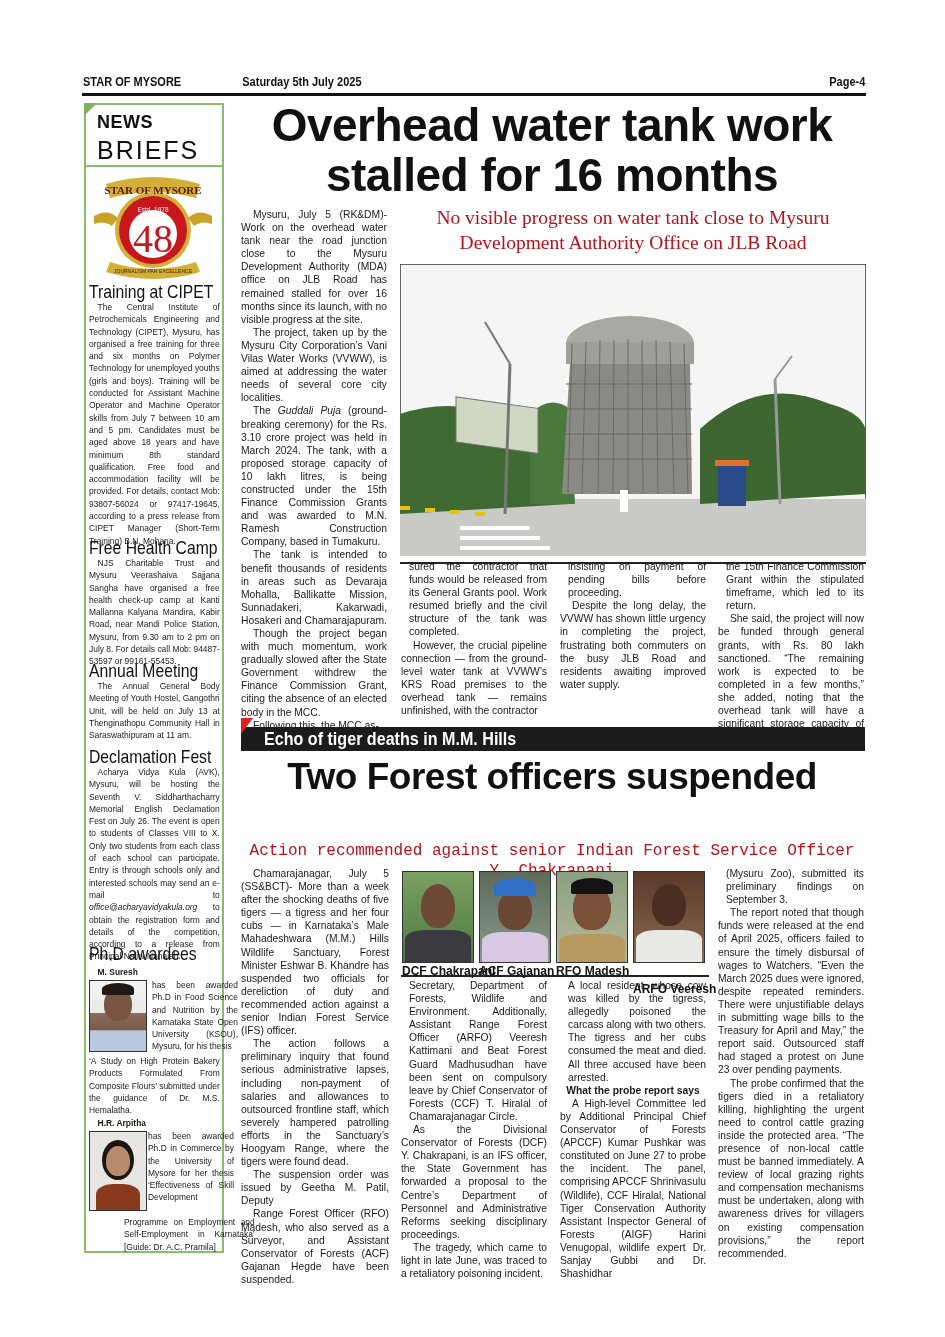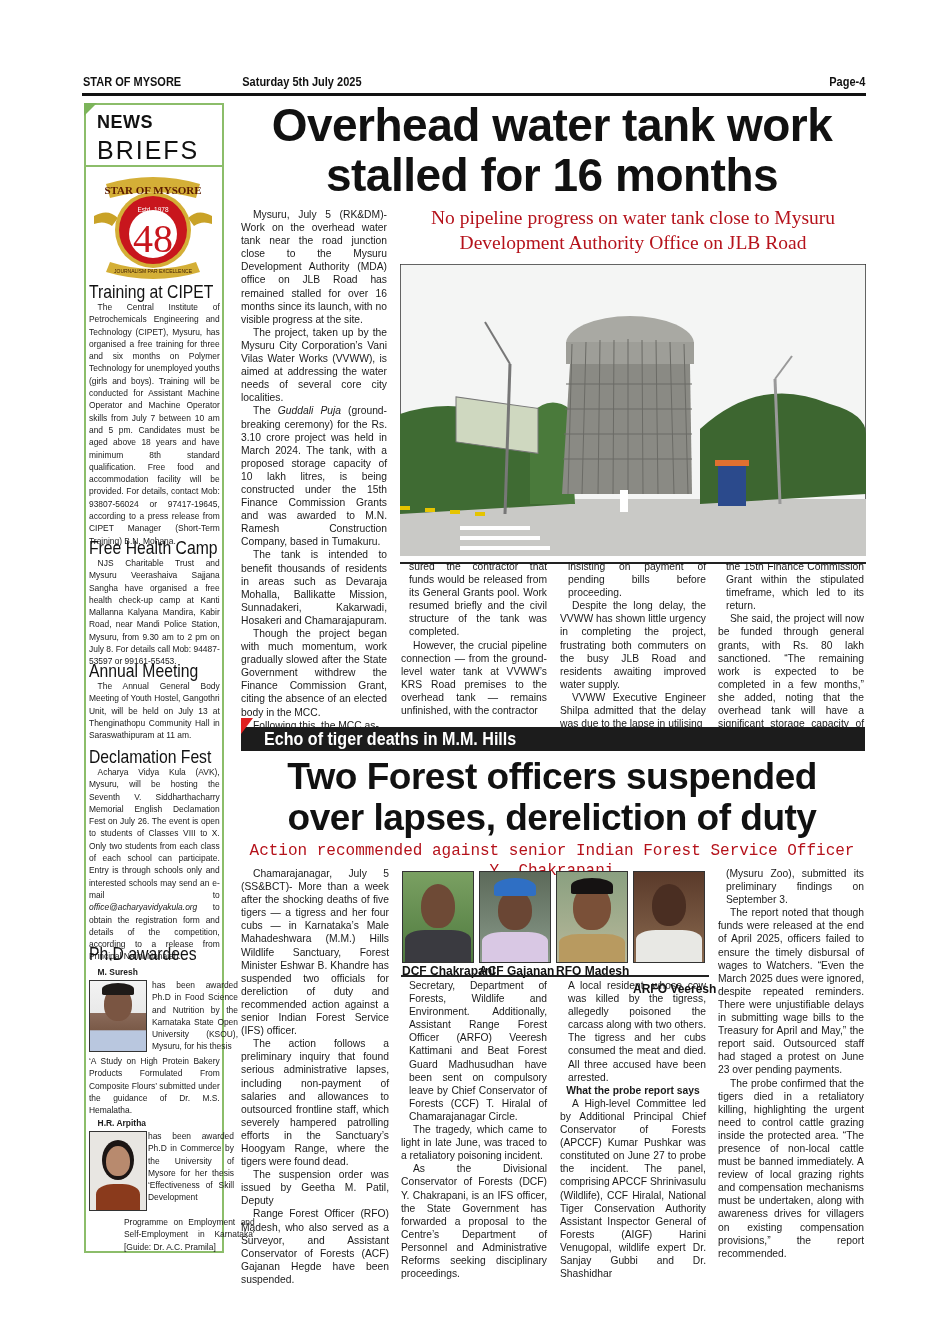--- a/index.html
+++ b/index.html
@@ -115,21 +115,21 @@
 </div>
 <div class="abs" style="left:89px;top:1216px;width:152px;margin-left:35px;">
   <div class="bt2 cond">Programme on Employment and Self-Employment in Karnataka’ [Guide: Dr. A.C. Pramila]</div>
 </div>
 
 <div class="abs h1" style="left:236px;top:100px;width:632px;font-size:46px;line-height:50px;">
   <div>Overhead water tank work</div>
   <div>stalled for 16 months</div>
 </div>
 <div class="abs deck" style="left:398px;top:205px;width:470px;font-size:19.5px;line-height:25px;">
-  <div>No pipeline progress on water tank close to Mysuru</div>
+  <div>No visible progress on water tank close to Mysuru</div>
   <div>Development Authority Office on JLB Road</div>
 </div>
 
 <svg class="abs" style="left:400px;top:264px;" width="466" height="292" viewBox="0 0 466 292">
   <rect x="0" y="0" width="466" height="292" fill="#f4f5f4" stroke="#333" stroke-width="1.5"></rect>
   <rect x="0" y="235" width="466" height="57" fill="#c9c9c6"></rect>
   <path d="M0 150 Q60 130 120 160 L160 150 L170 240 L0 250 Z" fill="#3f6b33"></path>
   <path d="M300 165 Q360 110 430 140 Q466 150 466 170 L466 230 L300 240 Z" fill="#3d6630"></path>
   <path d="M130 150 Q150 130 170 145 L175 240 L130 240 Z" fill="#4a7a3b"></path>
   <ellipse cx="230" cy="80" rx="64" ry="28" fill="#a9a9a3"></ellipse>
@@ -180,34 +180,32 @@
   <p>Though the project began with much momentum, work gradually slowed after the State Government withdrew the Finance Commission Grant, citing the absence of an elected body in the MCC.</p>
   <p>Following this, the MCC as-</p>
 </div>
 <div class="abs col" style="left:401px;top:560px;width:146px;">
   <p class="noind">sured the contractor that funds would be released from its General Grants pool. Work resumed briefly and the civil structure of the tank was completed.</p>
   <p>However, the crucial pipeline connection — from the ground-level water tank at VVWW’s KRS Road premises to the overhead tank — remains unfinished, with the contractor</p>
 </div>
 <div class="abs col" style="left:560px;top:560px;width:146px;">
   <p class="noind">insisting on payment of pending bills before proceeding.</p>
   <p>Despite the long delay, the VVWW has shown little urgency in completing the project, frustrating both commuters on the busy JLB Road and residents awaiting improved water supply.</p>
-  <p>VVWW Executive Engineer Shilpa admitted that the delay was due to the lapse in utilising</p>
 </div>
 <div class="abs col" style="left:718px;top:560px;width:146px;">
   <p class="noind">the 15th Finance Commission Grant within the stipulated timeframe, which led to its return.</p>
   <p>She said, the project will now be funded through general grants, with Rs. 80 lakh sanctioned. “The remaining work is expected to be completed in a few months,” she added, noting that the overhead tank will have a significant storage capacity of 10 lakh litres.</p>
 </div>
 
 <div id="kicker" class="abs"></div>
 <div id="kicker-tri" class="abs"></div>
 <div id="kicker-text" class="abs">Echo of tiger deaths in M.M. Hills</div>
 
 <div class="abs h1" style="left:236px;top:756px;width:632px;font-size:37px;line-height:41px;">
   <div>Two Forest officers suspended</div>
-  <div>over lapses, dereliction of duty</div>
 </div>
 <div class="abs deck" style="left:236px;top:841px;width:632px;font-size:16px;line-height:20px;font-family:Liberation Mono, monospace;">Action recommended against senior Indian Forest Service Officer Y. Chakrapani</div>
 
 <div class="portrait" style="left:402px;top:871px;width:70px;height:90px;background:linear-gradient(#7aa062,#4f7a3f);">
   <div style="position:absolute;left:18px;top:12px;width:34px;height:44px;border-radius:50% 50% 45% 45%;background:#6e4a36;"></div>
   <div style="position:absolute;left:2px;top:58px;width:66px;height:32px;border-radius:30% 30% 0 0;background:#3a3a40;"></div>
 </div>
 <div class="portrait" style="left:479px;top:871px;width:70px;height:90px;background:linear-gradient(#5c6a5a,#8a9a8a);">
   <div style="position:absolute;left:18px;top:18px;width:34px;height:40px;border-radius:50% 50% 45% 45%;background:#6a4634;"></div>
   <div style="position:absolute;left:14px;top:6px;width:42px;height:18px;border-radius:50% 50% 10% 10%;background:#2f6fc4;"></div>
@@ -229,22 +227,22 @@
 <div id="cap-rule" class="abs"></div>
 
 <div class="abs col" style="left:241px;top:867px;width:148px;">
   <p>Chamarajanagar, July 5 (SS&amp;BCT)- More than a week after the shocking deaths of five tigers — a tigress and her four cubs — in Karnataka’s Male Mahadeshwara (M.M.) Hills Wildlife Sanctuary, Forest Minister Eshwar B. Khandre has suspended two officials for dereliction of duty and recommended action against a senior Indian Forest Service (IFS) officer.</p>
   <p>The action follows a preliminary inquiry that found serious administrative lapses, including non-payment of salaries and allowances to outsourced frontline staff, which severely hampered patrolling efforts in the Sanctuary’s Hoogyam Range, where the tigers were found dead.</p>
   <p>The suspension order was issued by Geetha M. Patil, Deputy</p>
   <p>Range Forest Officer (RFO) Madesh, who also served as a Surveyor, and Assistant Conservator of Forests (ACF) Gajanan Hegde have been suspended.</p>
 </div>
 <div class="abs col" style="left:401px;top:979px;width:146px;">
   <p class="noind">Secretary, Department of Forests, Wildlife and Environment. Additionally, Assistant Range Forest Officer (ARFO) Veeresh Kattimani and Beat Forest Guard Madhusudhan have been sent on compulsory leave by Chief Conservator of Forests (CCF) T. Hiralal of Chamarajanagar Circle.</p>
+  <p>As the Divisional Conservator of Forests (DCF) Y. Chakrapani, is an IFS officer, the State Government has forwarded a proposal to the Centre’s Department of Personnel and Administrative Reforms seeking disciplinary proceedings.</p>
   <p>The tragedy, which came to light in late June, was traced to a retaliatory poisoning incident.</p>
-  <p>As the Divisional Conservator of Forests (DCF) Y. Chakrapani, is an IFS officer, the State Government has forwarded a proposal to the Centre’s Department of Personnel and Administrative Reforms seeking disciplinary proceedings.</p>
 </div>
 <div class="abs col" style="left:560px;top:979px;width:146px;">
   <p class="noind">A local resident, whose cow was killed by the tigress, allegedly poisoned the carcass along with two others. The tigress and her cubs consumed the meat and died. All three accused have been arrested.</p>
   <p class="sub">What the probe report says</p>
   <p>A High-level Committee led by Additional Principal Chief Conservator of Forests (APCCF) Kumar Pushkar was constituted on June 27 to probe the incident. The panel, comprising APCCF Shrinivasulu (Wildlife), CCF Hiralal, National Tiger Conservation Authority Assistant Inspector General of Forests (AIGF) Harini Venugopal, wildlife expert Dr. Sanjay Gubbi and Dr. Shashidhar</p>
 </div>
 <div class="abs col" style="left:718px;top:867px;width:146px;">
   <p class="noind">(Mysuru Zoo), submitted its preliminary findings on September 3.</p>
   <p>The report noted that though funds were released at the end of April 2025, officers failed to ensure the timely disbursal of wages to Watchers. “Even the March 2025 dues were ignored, despite repeated reminders. There were unjustifiable delays in submitting wage bills to the Treasury for April and May,” the report said. Outsourced staff had staged a protest on June 23 over pending payments.</p>
   <p>The probe confirmed that the tigers died in a retaliatory killing, highlighting the urgent need to control cattle grazing inside the protected area. “The presence of non-local cattle must be banned immediately. A review of local grazing rights and compensation mechanisms must be undertaken, along with awareness drives for villagers on existing compensation provisions,” the report recommended.</p>

